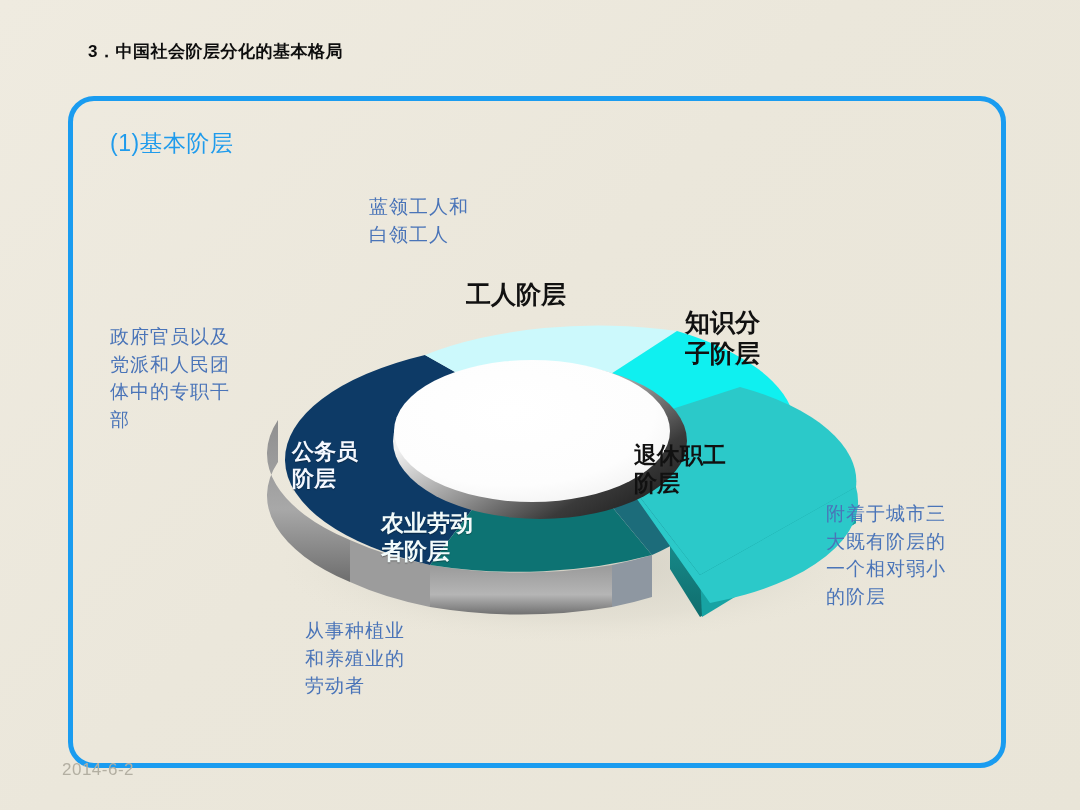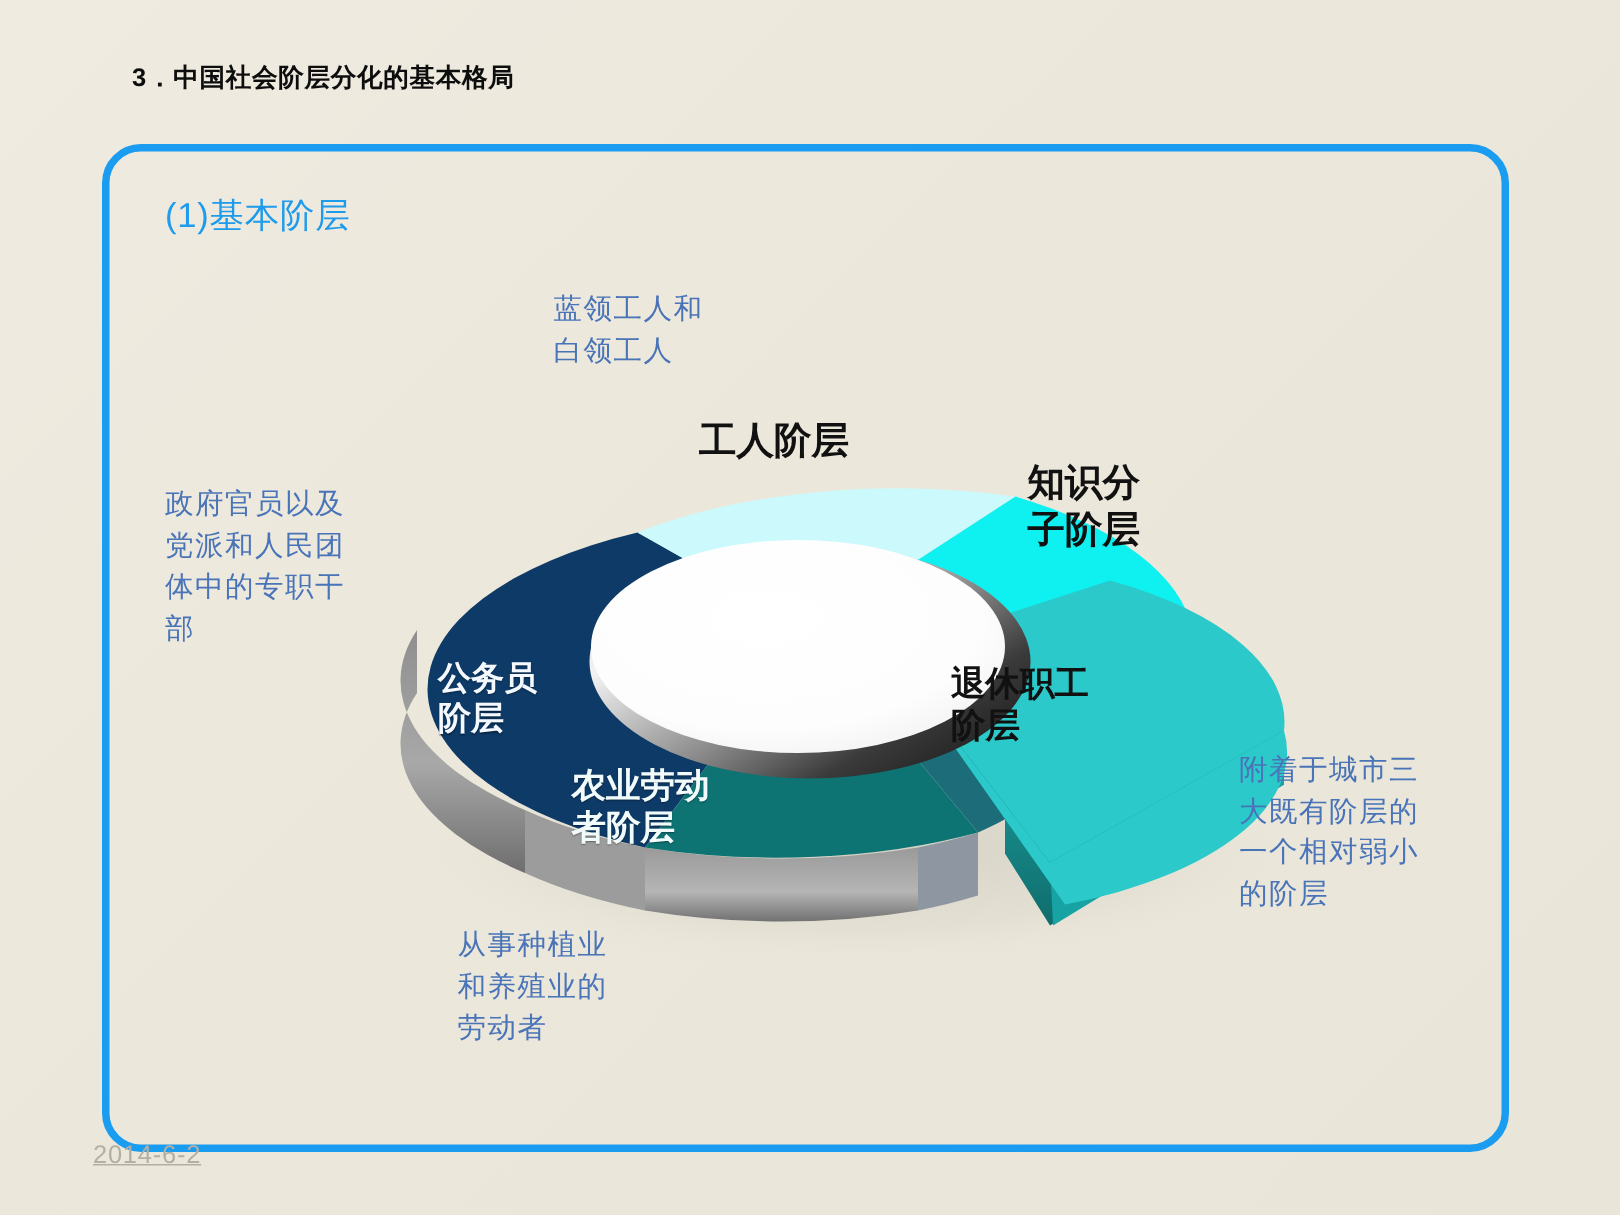--- a/index.html
+++ b/index.html
@@ -105,21 +105,20 @@
     text-shadow: 0 1px 1px rgba(0,0,0,.35);
   }
   
   .footer-date {
     position: absolute;
     left: 62px;
     top: 760px;
     font-size: 17px;
     color: #b3afa2;
     letter-spacing: .5px;
-    text-decoration: underline;
   }
 </style>
 </head>
 <body>
 
 <div class="slide">
 
   <div class="slide-title">3．中国社会阶层分化的基本格局</div>
 
   <div class="frame"></div>

